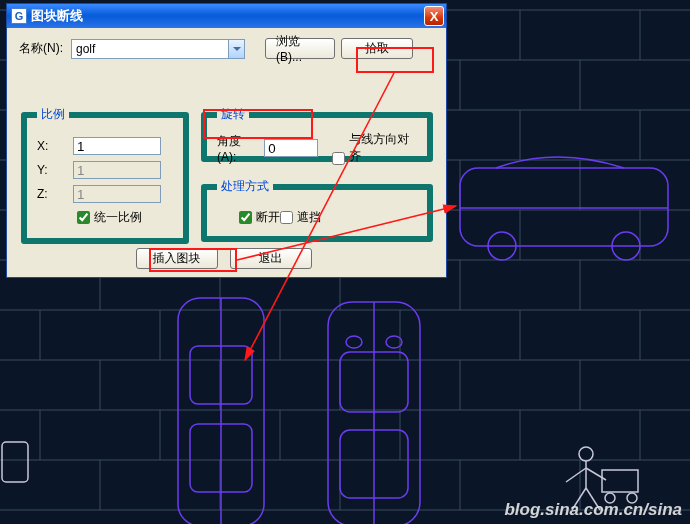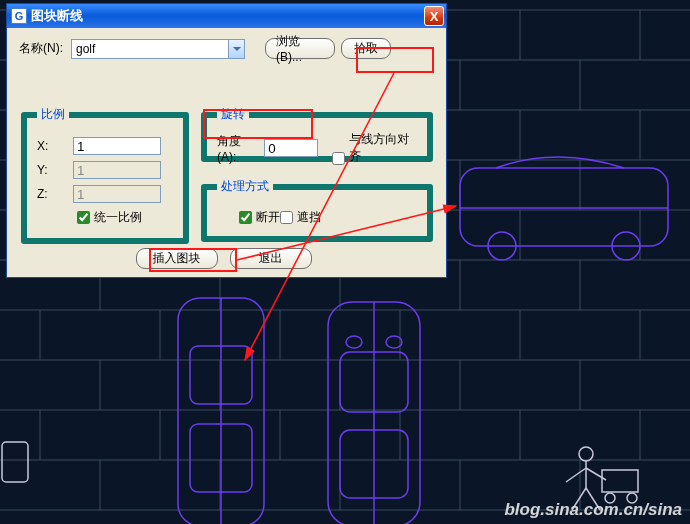--- a/index.html
+++ b/index.html
@@ -84,28 +84,28 @@
     content: "";
     border: 4px solid transparent;
     border-top-color: #4a6a99;
     margin-top: 4px;
   }
 
   .win-btn {
     height: 21px;
     background: linear-gradient(to bottom, #fff, #ece9d8);
     border: 1px solid #707070;
-    border-radius: 9px;
+    border-radius: 3px;
     padding: 0 10px;
     cursor: pointer;
     display: flex; align-items: center; justify-content: center;
     font-size: 12px;
   }
   .row-name .browse { margin-left: 14px; width: 70px; }
-  .row-name .pick   { width: 50px; text-align: right; }
+  .row-name .pick   { width: 72px; text-align: right; }
 
   fieldset {
     border: 6px solid #0f766e;
     border-radius: 3px;
     padding: 8px 10px 10px 10px;
     position: absolute;
   }
   fieldset legend {
     padding: 0 4px;
     color: #0046d5;

